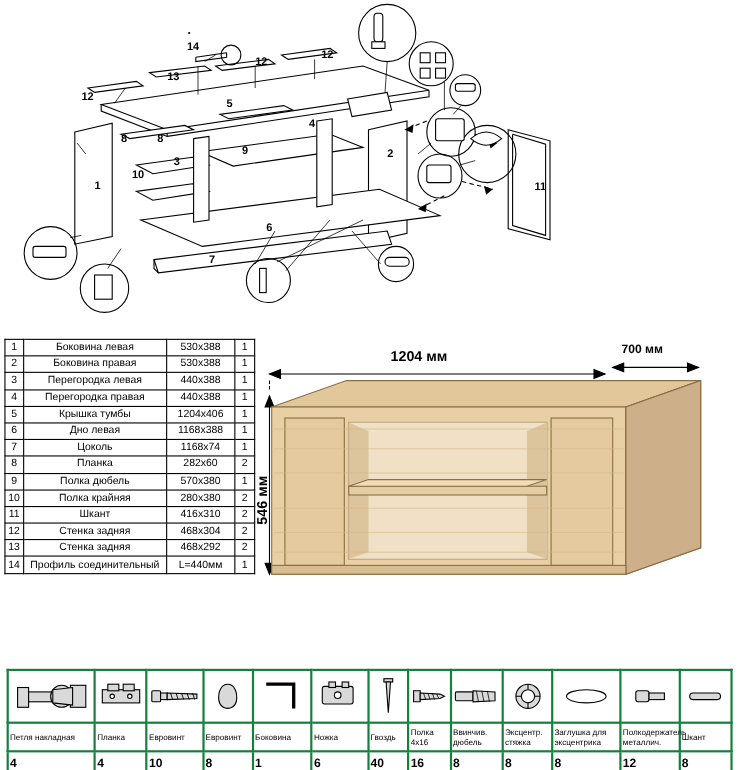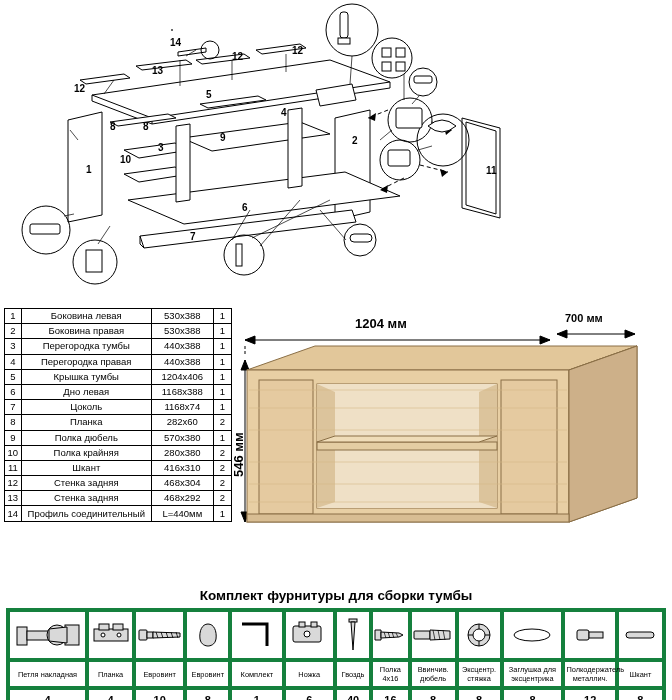--- a/index.html
+++ b/index.html
@@ -47,21 +47,21 @@
 
   
   .kit-title{
     position:absolute;left:0;top:588px;width:672px;text-align:center;
     font-size:13.5px;font-weight:bold;
   }
   .kit{
     position:absolute;left:6px;top:608px;width:660px;
     border-collapse:collapse;font-size:7.5px;table-layout:fixed;
   }
-  .kit td{border:4px solid #15803d;text-align:center;vertical-align:middle;}
+  .kit td{border:2px solid #15803d;vertical-align:middle;}
   .kit tr.icons td{height:46px;padding:0;}
   .kit tr.names td{height:22px;line-height:9px;padding:1px;font-size:7.4px;}
   .kit tr.qty td{height:18px;font-size:11px;font-weight:bold;}
   .kit .icon-wrap{display:flex;align-items:center;justify-content:center;height:46px;}
 </style>
 </head>
 <body>
 
 <div class="page">
 
@@ -201,21 +201,21 @@
           <td class="qty">1</td>
         </tr>
       <tr>
           <td class="num">2</td>
           <td class="name">Боковина правая</td>
           <td class="dim">530х388</td>
           <td class="qty">1</td>
         </tr>
       <tr>
           <td class="num">3</td>
-          <td class="name">Перегородка тумбы</td>
+          <td class="name">Перегородка левая</td>
           <td class="dim">440х388</td>
           <td class="qty">1</td>
         </tr>
       <tr>
           <td class="num">4</td>
           <td class="name">Перегородка правая</td>
           <td class="dim">440х388</td>
           <td class="qty">1</td>
         </tr>
       <tr>
@@ -327,21 +327,20 @@
         <line x1="24" y1="172" x2="342" y2="172"></line>
         <line x1="24" y1="190" x2="342" y2="190"></line>
       </g>
     </svg>
 
     <span class="dim-text" style="left:130px;top:4px;">1204 мм</span>
     <span class="dim-text small" style="left:340px;top:0px;">700 мм</span>
     <span class="dim-v" style="left:6px;top:165px;">546 мм</span>
   </div>
 
-  <div class="kit-title">Комплект фурнитуры для сборки тумбы</div>
 
   <table class="kit">
     <colgroup>
       <col style="width:74px">
         <col style="width:44px">
         <col style="width:48px">
         <col style="width:42px">
       <col style="width:50px">
         <col style="width:48px">
         <col style="width:34px">
@@ -504,21 +503,21 @@
                 <rect x="3" y="4" width="28" height="6" rx="3" fill="#d9d9d9" stroke="#000"></rect>
               </svg>
         </div>
           </td>
       </tr>
       <tr class="names">
         <td>Петля накладная</td>
         <td>Планка</td>
         <td>Евровинт</td>
         <td>Евровинт</td>
-        <td>Комплект</td>
+        <td>Боковина</td>
         <td>Ножка</td>
         <td>Гвоздь</td>
         <td>Полка 4х16</td>
         <td>Ввинчив. дюбель</td>
         <td>Эксцентр. стяжка</td>
         <td>Заглушка для эксцентрика</td>
         <td>Полкодержатель металлич.</td>
         <td>Шкант</td>
       </tr>
       <tr class="qty">

